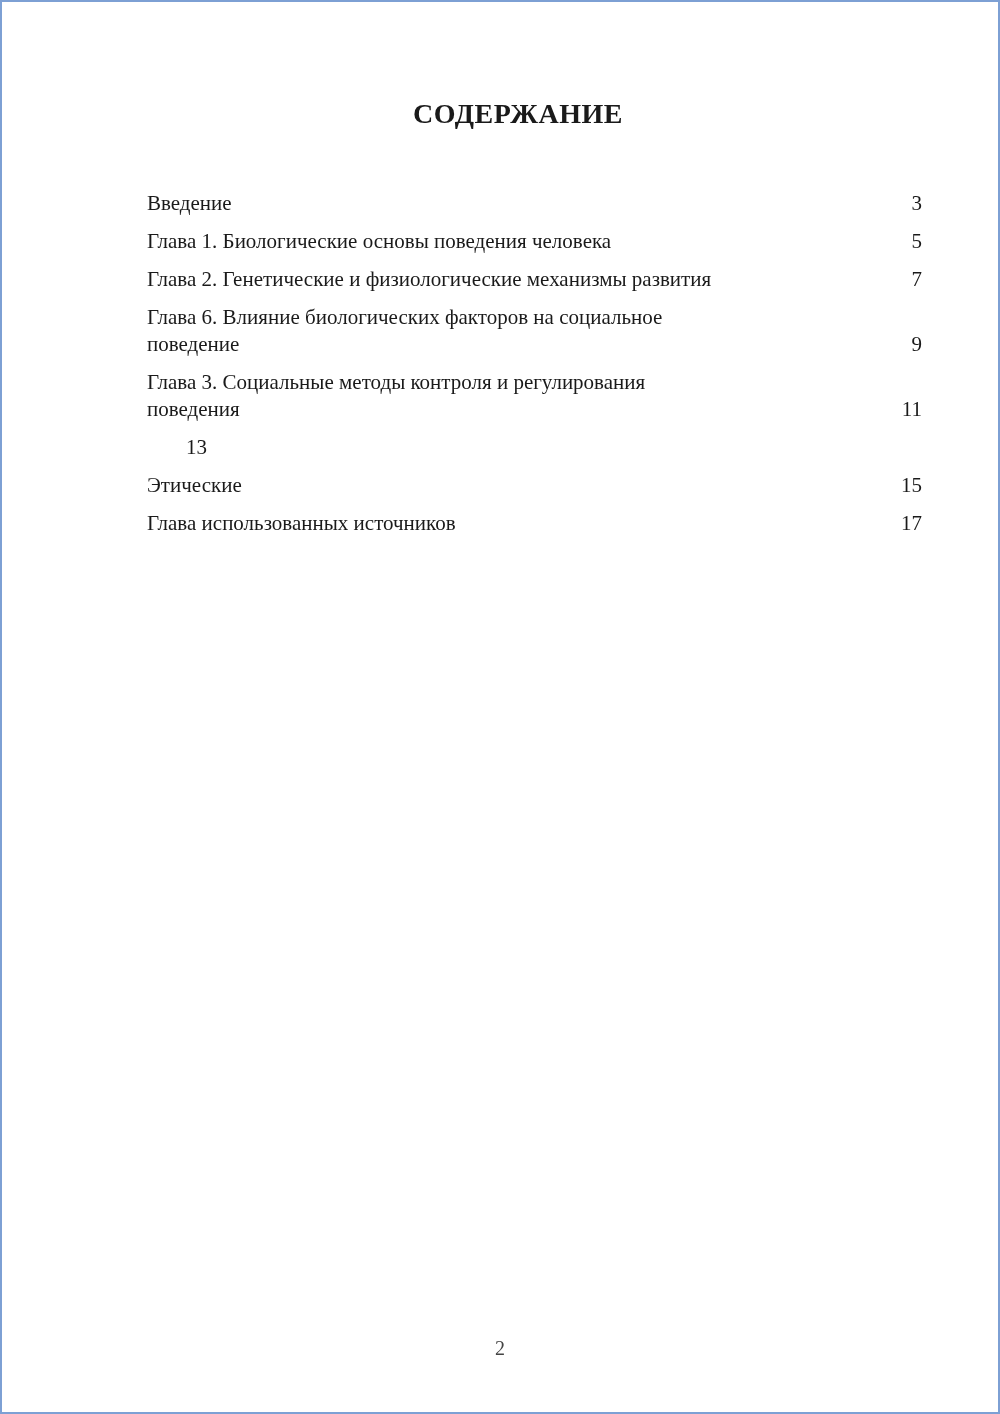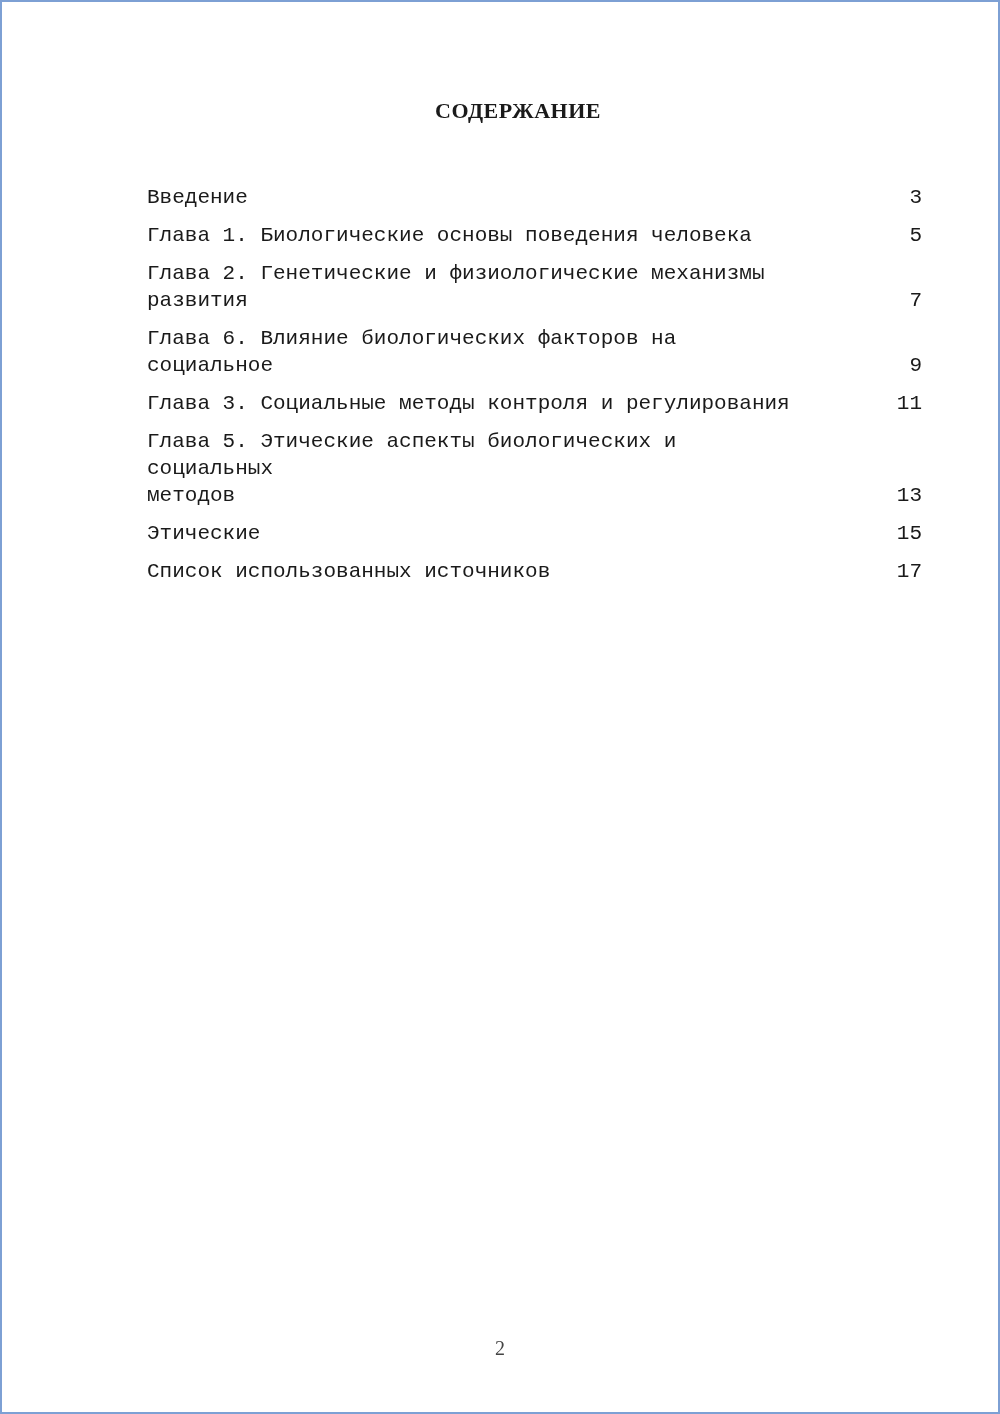--- a/index.html
+++ b/index.html
@@ -14,31 +14,30 @@
     box-sizing: border-box;
     background: #ffffff;
     border: 2px solid #7da0d4;
     font-family: "Liberation Serif", "DejaVu Serif", serif;
     color: #1a1a1a;
     overflow: hidden;
   }
   .doc-title {
     text-align: center;
     font-weight: bold;
-    font-size: 22px;
+    font-size: 28px;
     letter-spacing: 0.5px;
     margin-top: 96px;
     margin-bottom: 0;
     padding-left: 36px;
   }
   .toc {
     margin-top: 60px;
     margin-left: 145px;
     width: 775px;
-    font-family: Liberation Mono, monospace;
   }
   .toc-row {
     display: flex;
     justify-content: space-between;
     align-items: flex-end;
     margin-bottom: 11px;
   }
   .toc-label {
     font-size: 21px;
     line-height: 27px;
@@ -88,49 +87,47 @@
     <div class="toc-row">
       <div class="toc-label">
         <div>Глава 2. Генетические и физиологические механизмы развития</div>
       </div>
       <div class="toc-page">7</div>
     </div>
 
     <div class="toc-row">
       <div class="toc-label">
         <div>Глава 6. Влияние биологических факторов на социальное</div>
+        <div>поведение</div>
       </div>
       <div class="toc-page">9</div>
     </div>
 
     <div class="toc-row">
       <div class="toc-label">
         <div>Глава 3. Социальные методы контроля и регулирования</div>
+        <div>поведения</div>
       </div>
       <div class="toc-page">11</div>
     </div>
 
     <div class="toc-row">
-      <div class="toc-label">
-        <div>Глава 5. Этические аспекты биологических и социальных</div>
-        <div>методов</div>
-      </div>
       <div class="toc-page">13</div>
     </div>
 
     <div class="toc-row">
       <div class="toc-label">
         <div>Этические</div>
       </div>
       <div class="toc-page">15</div>
     </div>
 
     <div class="toc-row">
       <div class="toc-label">
-        <div>Список использованных источников</div>
+        <div>Глава использованных источников</div>
       </div>
       <div class="toc-page">17</div>
     </div>
 
   </div>
 
   <div class="page-footer">2</div>
 
 </div>
 

